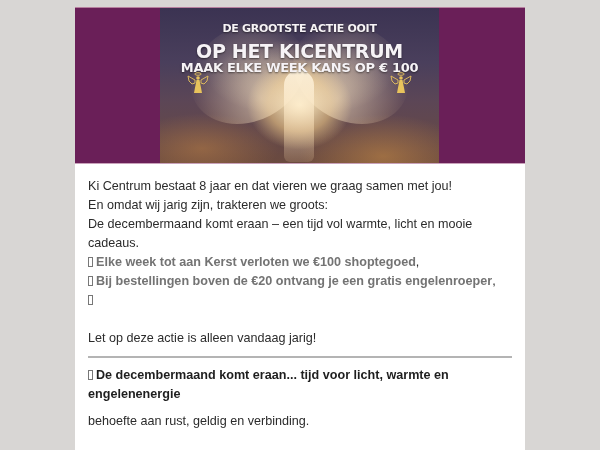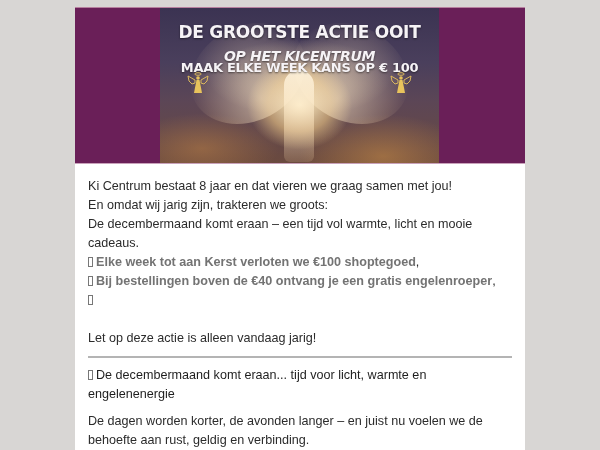--- a/index.html
+++ b/index.html
@@ -62,22 +62,22 @@
     .banner-text {
       position: absolute;
       left: 0; right: 0;
       text-align: center;
       color: #f6f3f6;
       font-family: "DejaVu Sans", sans-serif;
       font-weight: bold;
       text-shadow: 0 1px 2px rgba(0,0,0,0.5);
       letter-spacing: -0.3px;
     }
-    .banner-line1 { top: 14px; font-size: 17px; }
-    .banner-line2 { top: 40px; font-size: 14px; font-style: italic; }
+    .banner-line1 { top: 14px; font-size: 11px; }
+    .banner-line2 { top: 32px; font-size: 19px; }
     .banner-line3 { top: 52px; font-size: 13px; }
     .angel-icon {
       position: absolute;
       top: 63px;
       width: 24px;
       height: 24px;
     }
     .angel-icon.left { left: 26px; }
     .angel-icon.right { right: 26px; }
 
@@ -98,21 +98,21 @@
       vertical-align: -1px;
     }
     .spacer { height: 19px; }
     .divider {
       height: 0;
       border: none;
       border-top: 2px solid #b4b4b4;
       margin: 8px 0 8px 0;
     }
     .section-title {
-      font-weight: normal;
+      font-weight: bold;
       line-height: 19px;
       margin-bottom: 8px;
       color: #1e1e1e;
     }
   </style>
 </head>
 <body>
 
 <div class="email">
 
@@ -145,33 +145,32 @@
 
   <div class="content">
     <p>Ki Centrum bestaat 8 jaar en dat vieren we graag samen met jou!</p>
     <p>En omdat wij jarig zijn, trakteren we groots:</p>
     <p>De decembermaand komt eraan – een tijd vol warmte, licht en mooie cadeaus.</p>
 
     <p>
       <span class="tofu"></span><b>Elke week tot aan Kerst verloten we €100 shoptegoed</b><span>,</span>
     </p>
     <p>
-      <span class="tofu"></span><b>Bij bestellingen boven de €40 ontvang je een gratis engelenroeper</b><span>,</span>
+      <span class="tofu"></span><b>Bij bestellingen boven de €20 ontvang je een gratis engelenroeper</b><span>,</span>
     </p>
     <p>
       <span class="tofu"></span><span></span>
     </p>
 
     <div class="spacer"></div>
 
     <p>Let op deze actie is alleen vandaag jarig!</p>
 
     <hr class="divider">
 
     <div class="section-title">
       <span class="tofu"></span><span>De decembermaand komt eraan... tijd voor licht, warmte en engelenenergie</span>
     </div>
 
-    <p>De dagen worden korter, de avonden langer – en juist nu voelen we de</p>
     <p>behoefte aan rust, geldig en verbinding.</p>
 
   </div>
 </div>
 
 </body></html>

